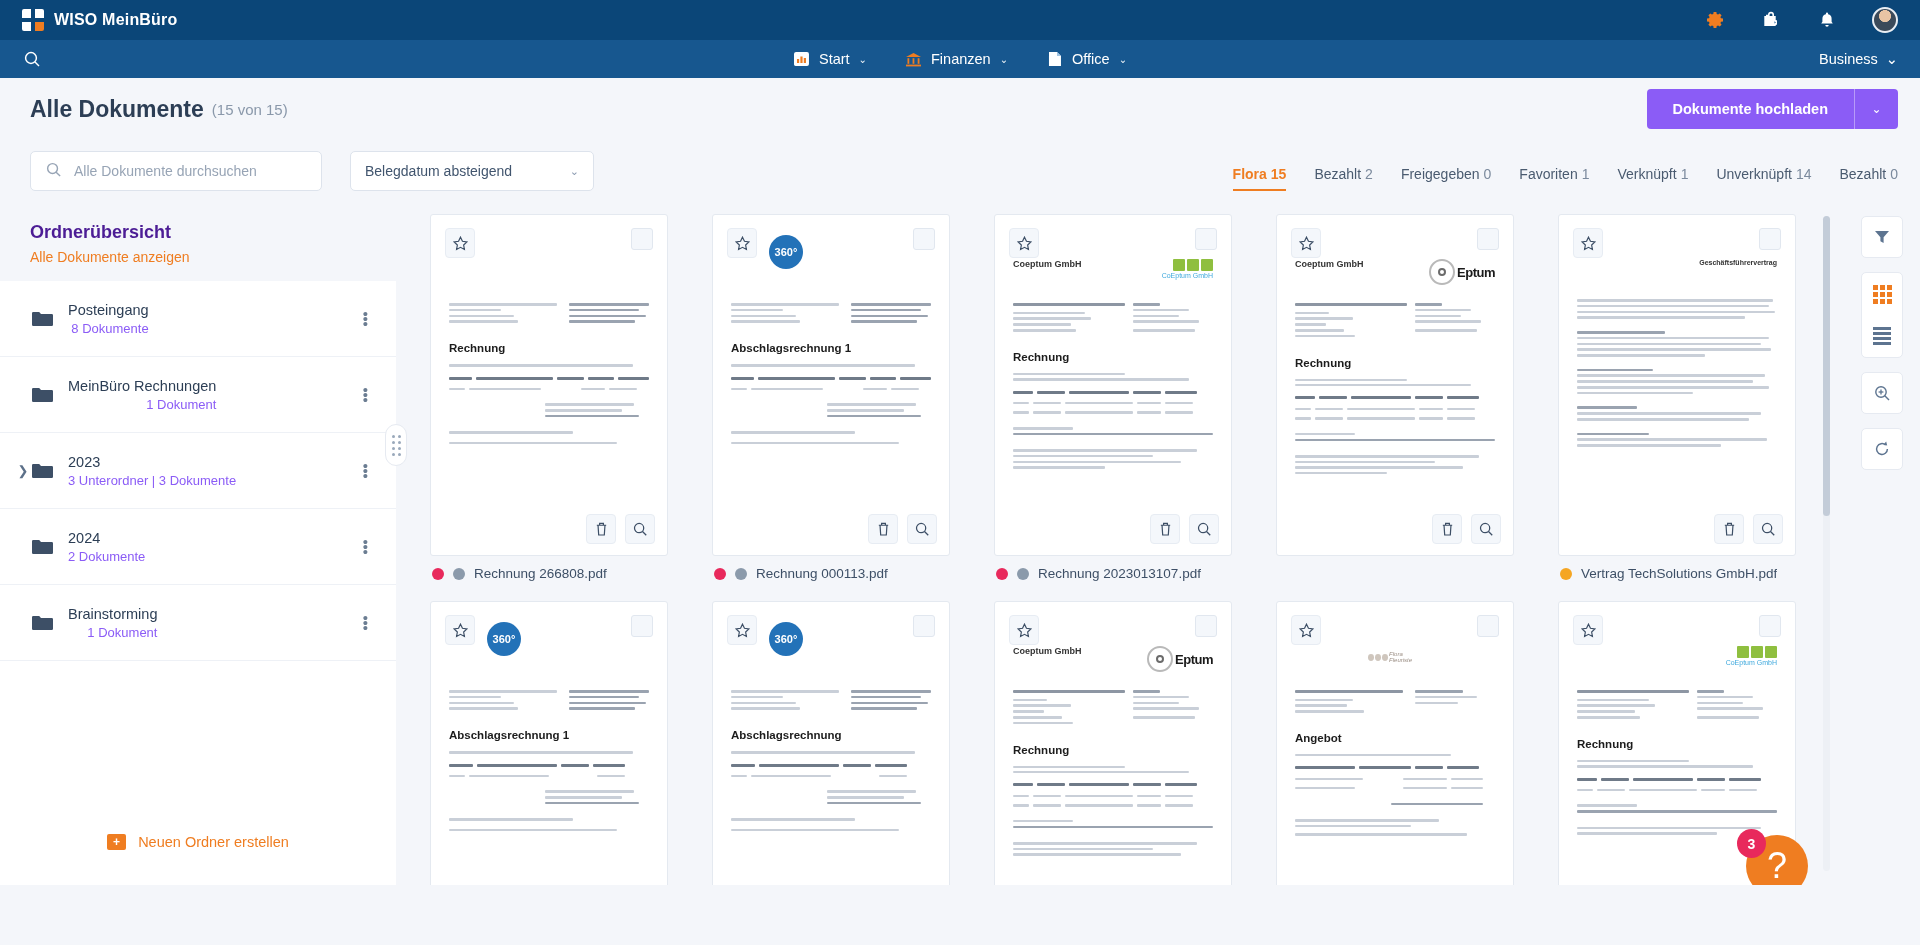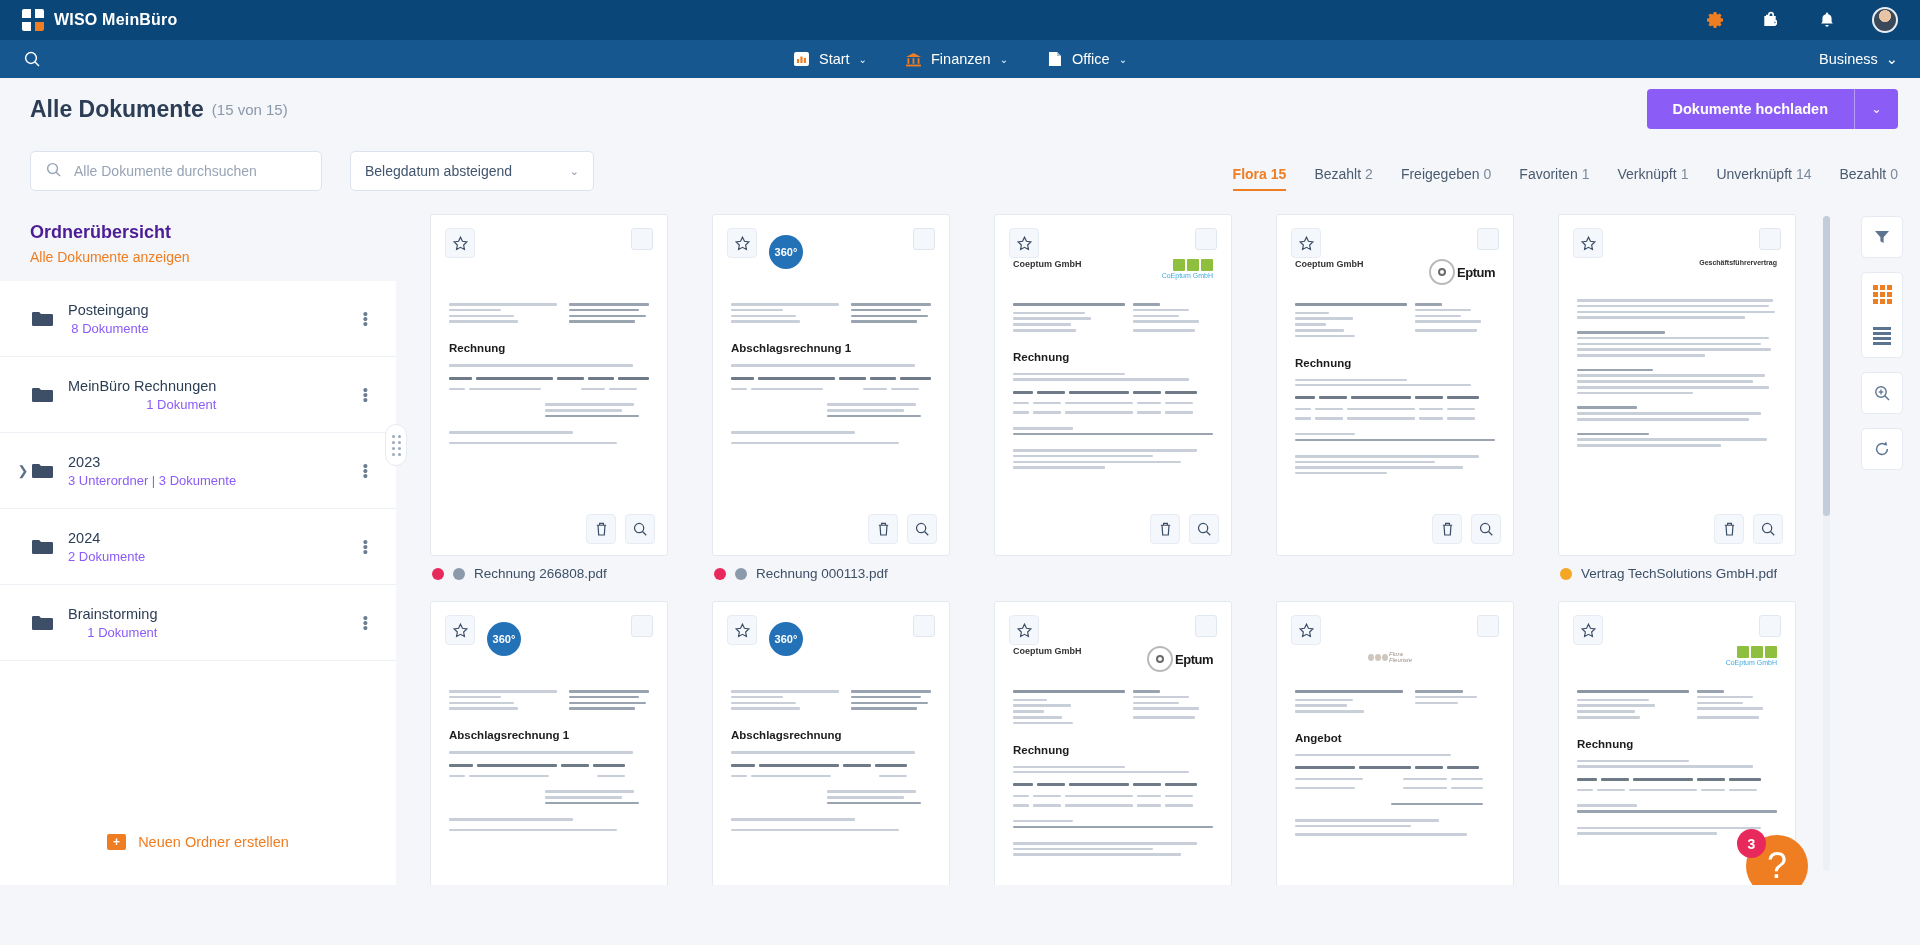--- a/index.html
+++ b/index.html
@@ -722,20 +722,25 @@
                 </svg>
             </div>
             <div class="act">
               <svg width="16" height="16" viewBox="0 0 18 18">
                   <circle cx="8" cy="8" r="5.2" fill="none" stroke="#3d4f66" stroke-width="1.4"></circle>
                   <line x1="11.8" y1="11.8" x2="16" y2="16" stroke="#3d4f66" stroke-width="1.4"></line>
                 </svg>
             </div>
           </div>
         </div>
+        <div class="cap">
+          <span class="dot pink"></span>
+          <span class="dot grey"></span>
+          <span class="nm">Rechnung 2023013107.pdf</span>
+        </div>
       </div>
 
       <div class="card-wrap">
         <div class="card">
           <div class="star">
             <svg width="17" height="17" viewBox="0 0 20 20">
                 <path fill="none" stroke="#3d4f66" stroke-width="1.4" d="M10 2.6l2.3 4.8 5.2.7-3.8 3.7.9 5.2-4.6-2.5-4.6 2.5.9-5.2-3.8-3.7 5.2-.7z"></path>
               </svg>
           </div>
           <div class="chk"></div>

